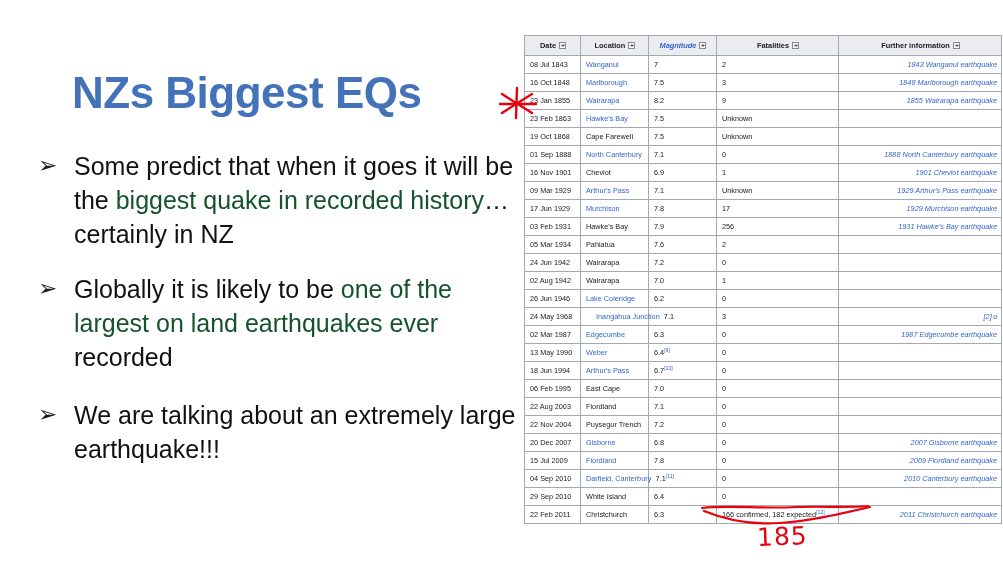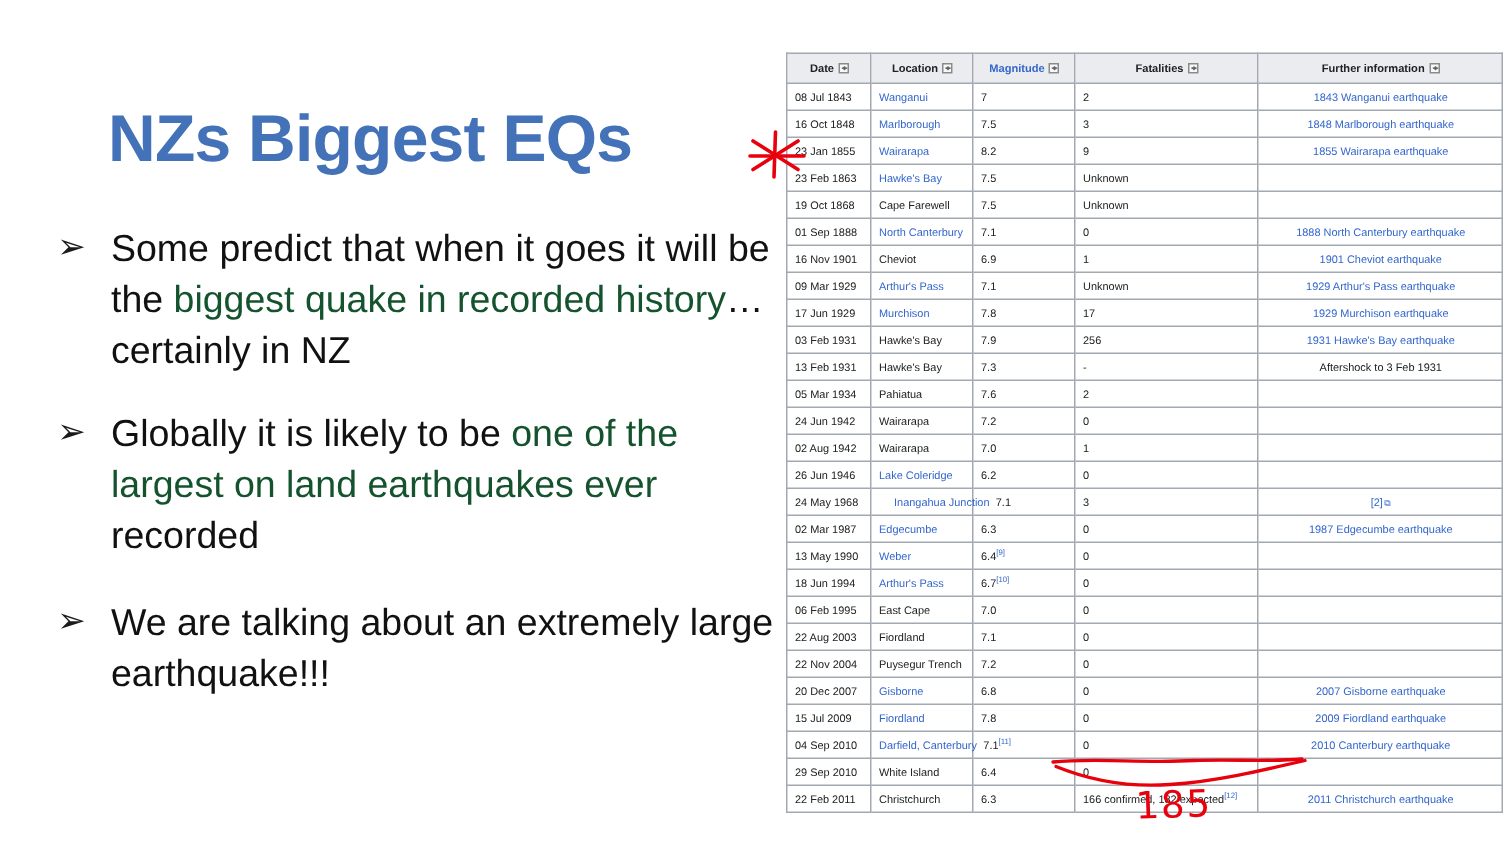--- a/index.html
+++ b/index.html
@@ -67,41 +67,41 @@
   }
   col.c-date{width:56px;}
   col.c-loc{width:68px;}
   col.c-mag{width:68px;}
   col.c-fat{width:122px;}
   col.c-info{width:163px;}
 
   td.date{text-align:left;}
   td.mag{text-align:left;}
   td.fat{text-align:left;}
-  td.info{text-align:center;}
+  td.info{text-align:right;font-style:italic;}
 
   .lnk{color:#3366cc;}
   .sup{color:#3366cc;font-size:5.2px;vertical-align:super;}
   .sorticon{
     display:inline-block;width:7px;height:7px;
     margin-left:3px;vertical-align:-1px;
     border:1px solid #8a8a8a;background:#f8f8f8;
     position:relative;box-sizing:border-box;
   }
   .sorticon::before{
     content:"";position:absolute;left:1px;top:1px;
     border-left:2px solid transparent;border-right:2px solid transparent;
     border-bottom:2px solid #666;
   }
   .sorticon::after{
     content:"";position:absolute;left:1px;bottom:1px;
     border-left:2px solid transparent;border-right:2px solid transparent;
     border-top:2px solid #666;
   }
-  th.mag-h{color:#3366cc;}
+  th.mag-h{color:#3366cc;font-style:italic;}
   .extlink{
     display:inline-block;margin-left:1px;
     color:#3366cc;font-size:6px;
   }
 
   
   .annot{position:absolute;pointer-events:none;}
   #ann-star{left:496px;top:84px;width:42px;height:40px;}
   #ann-strike{left:700px;top:498px;width:180px;height:62px;}
 
@@ -226,27 +226,20 @@
             <td class="info"><span class="lnk">1929 Murchison earthquake</span></td>
           </tr>
           <tr>
             <td class="date">03 Feb 1931</td>
             <td><span>Hawke's Bay</span></td>
             <td class="mag"><span>7.9</span></td>
             <td class="fat"><span>256</span></td>
             <td class="info"><span class="lnk">1931 Hawke's Bay earthquake</span></td>
           </tr>
           <tr>
-            <td class="date">13 Feb 1931</td>
-            <td><span>Hawke's Bay</span></td>
-            <td class="mag"><span>7.3</span></td>
-            <td class="fat"><span>-</span></td>
-            <td class="info"><span>Aftershock to 3 Feb 1931</span></td>
-          </tr>
-          <tr>
             <td class="date">05 Mar 1934</td>
             <td><span>Pahiatua</span></td>
             <td class="mag"><span>7.6</span></td>
             <td class="fat"><span>2</span></td>
             <td class="info"></td>
           </tr>
           <tr>
             <td class="date">24 Jun 1942</td>
             <td><span>Wairarapa</span></td>
             <td class="mag"><span>7.2</span></td>

